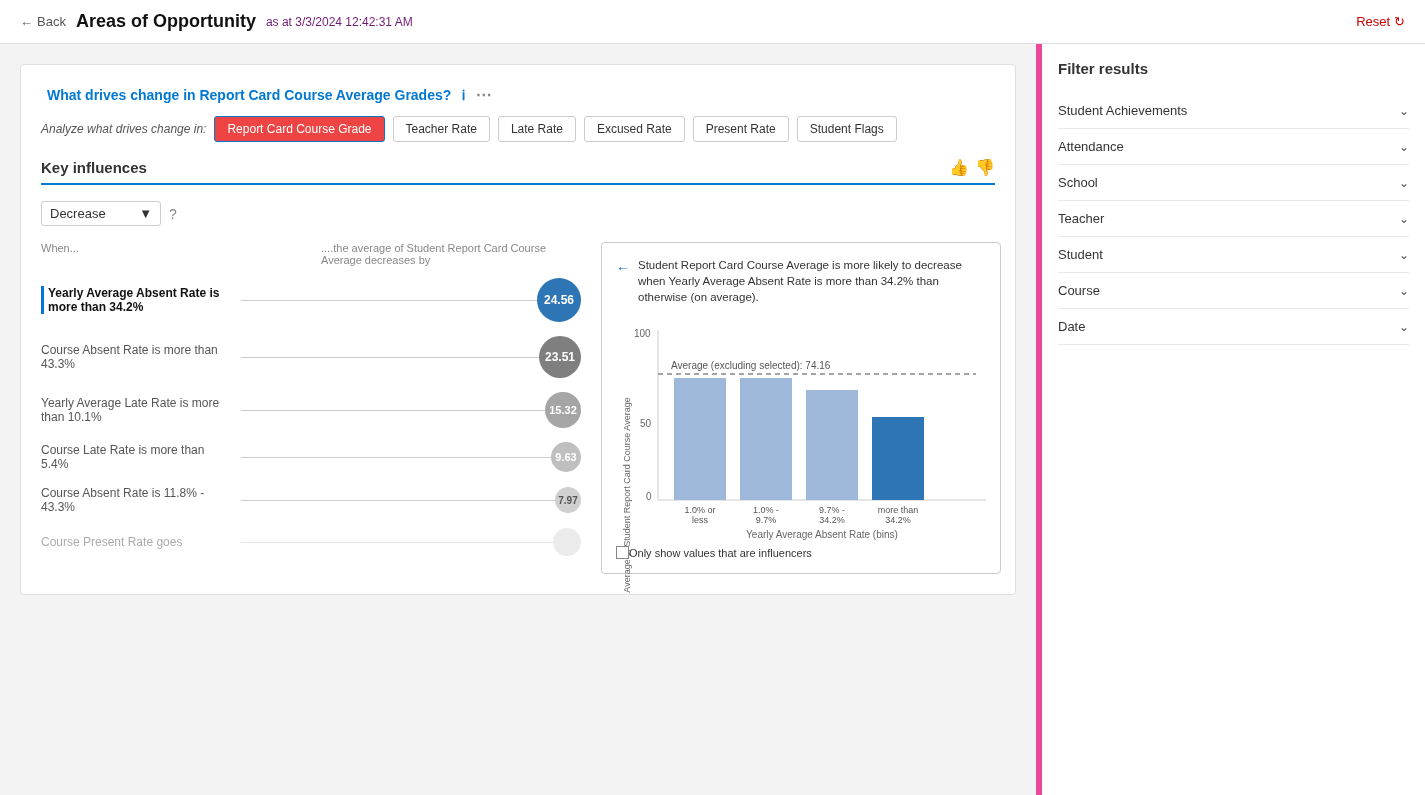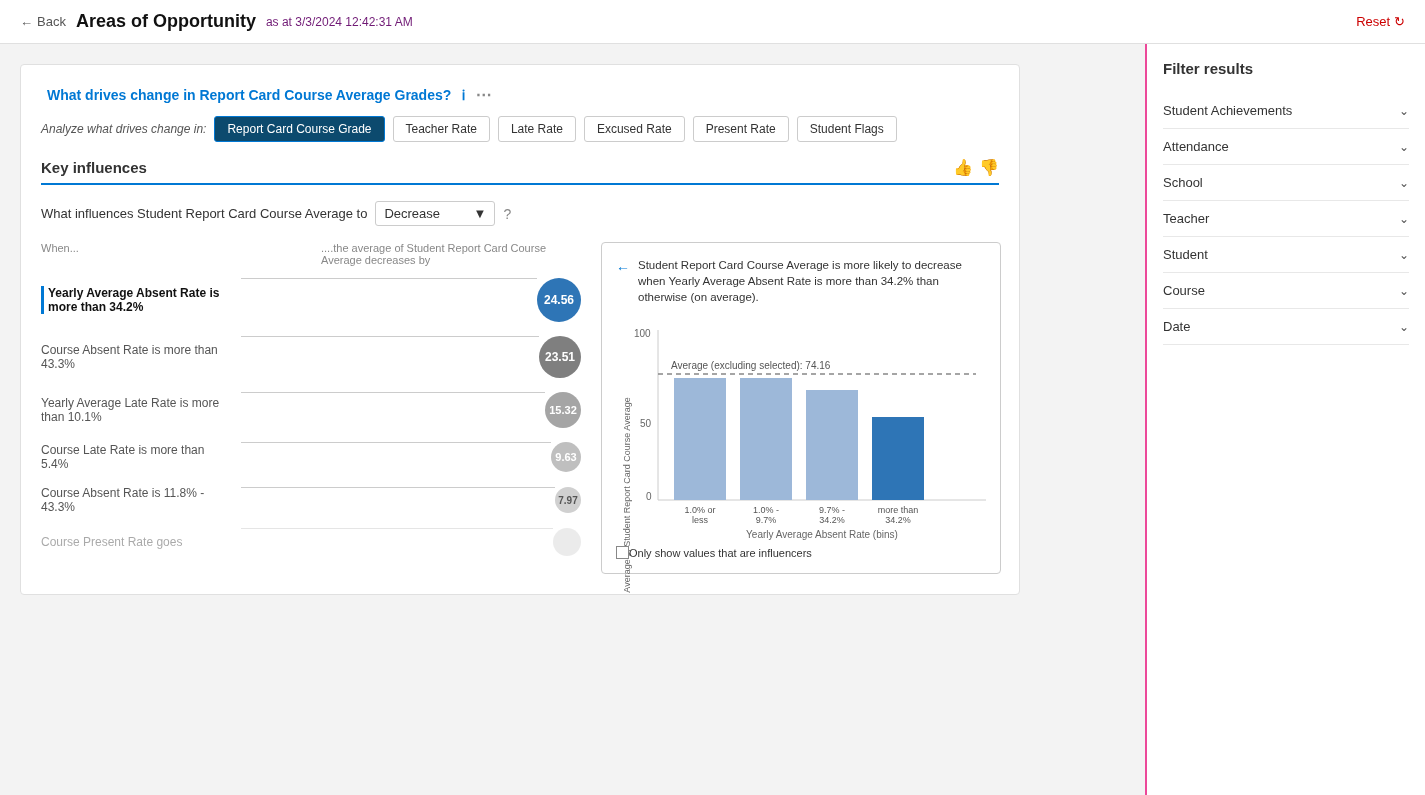--- a/index.html
+++ b/index.html
@@ -28,21 +28,21 @@
     .card-title { font-size: 16px; font-weight: 600; margin-bottom: 12px; }
     .card-title span { color: #0078d4; cursor: pointer; font-size: 14px; margin-left: 6px; }
 
     .analyze-row { display: flex; align-items: center; gap: 8px; margin-bottom: 16px; flex-wrap: wrap; }
     .analyze-label { color: #555; font-style: italic; font-size: 12px; }
 
     .tab-btn {
       padding: 5px 12px; border-radius: 3px; border: 1px solid #ccc;
       background: #fff; cursor: pointer; font-size: 12px; color: #333;
     }
-    .tab-btn.active { background: #0c4a6e; color: #fff; border-color: #0078d4; }
+    .tab-btn.active { background: #ef4444; color: #fff; border-color: #0078d4; }
 
     .section-header {
       display: flex; align-items: center; justify-content: space-between;
       border-bottom: 2px solid #0078d4; padding-bottom: 6px; margin-bottom: 16px;
     }
     .section-title { font-size: 15px; font-weight: 600; }
     .thumb-btns { display: flex; gap: 6px; }
     .thumb-btn { background: none; border: none; cursor: pointer; font-size: 16px; color: #888; }
 
     .influencer-question { font-size: 13px; margin-bottom: 16px; display: flex; align-items: center; gap: 8px; }
@@ -56,21 +56,21 @@
     .influencer-content { display: flex; gap: 20px; }
 
     .influencer-list { flex: 0 0 540px; }
     .list-header { display: flex; justify-content: space-between; margin-bottom: 12px; color: #888; font-size: 11px; }
     .list-header-when { flex: 0 0 200px; }
     .list-header-avg { flex: 1; text-align: right; }
 
     .influencer-item { display: flex; align-items: center; margin-bottom: 14px; }
     .item-label { flex: 0 0 200px; font-size: 12px; color: #555; padding-right: 10px; }
     .item-label.highlighted { color: #111; font-weight: 600; border-left: 3px solid #0078d4; padding-left: 4px; }
-    .item-bar-area { flex: 1; position: relative; display: flex; }
+    .item-bar-area { flex: 1; position: relative; display: flex; align-items: center; }
     .item-line { height: 1px; background: #ccc; flex: 1; }
     .item-bubble {
       width: 44px; height: 44px; border-radius: 50%;
       display: flex; align-items: center; justify-content: center;
       font-size: 12px; font-weight: 600; color: #fff; flex-shrink: 0;
     }
     .bubble-blue { background: #2e75b6; }
     .bubble-gray-1 { background: #7f7f7f; width: 42px; height: 42px; }
     .bubble-gray-2 { background: #a5a5a5; width: 36px; height: 36px; font-size: 11px; }
     .bubble-gray-3 { background: #bfbfbf; width: 30px; height: 30px; font-size: 11px; }
@@ -85,21 +85,21 @@
     .popup-header { display: flex; align-items: flex-start; gap: 8px; margin-bottom: 10px; }
     .popup-back { color: #0078d4; font-size: 14px; cursor: pointer; margin-top: 1px; }
     .popup-text { font-size: 11.5px; color: #333; line-height: 1.4; }
 
     .chart-footer { display: flex; align-items: center; margin-top: 8px; font-size: 11px; color: #333; }
     .checkbox { width: 13px; height: 13px; border: 1px solid #888; background: #fff; flex-shrink: 0; }
     .x-axis-title { text-align: center; font-size: 10px; color: #666; margin-top: 2px; }
 
     
     .sidebar {
-      width: 280px; background: #fff; border-left: 2px solid #ec4899;
+      width: 389px; background: #fff; border-left: 6px solid #ec4899;
       padding: 16px; overflow-y: auto;
     }
     .sidebar-title { font-size: 15px; font-weight: 600; margin-bottom: 16px; }
     .filter-group {
       border-bottom: 1px solid #e8e8e8; padding: 10px 0;
       display: flex; align-items: center; justify-content: space-between; cursor: pointer;
     }
     .filter-group-label { font-size: 13px; font-weight: 500; color: #333; }
     .chevron { color: #555; font-size: 12px; }
   </style>
@@ -144,21 +144,20 @@
 
       <div class="section-header">
         <span class="section-title">Key influences</span>
         <div class="thumb-btns">
           <button class="thumb-btn">👍</button>
           <button class="thumb-btn">👎</button>
         </div>
       </div>
 
       <div class="influencer-question">
-        <span>What influences Student Report Card Course Average to</span>
         <div class="select-dropdown">
           <span>Decrease</span>
           <span>▼</span>
         </div>
         <span class="help-icon">?</span>
       </div>
 
       <div class="influencer-content">
 
         <div class="influencer-list">

